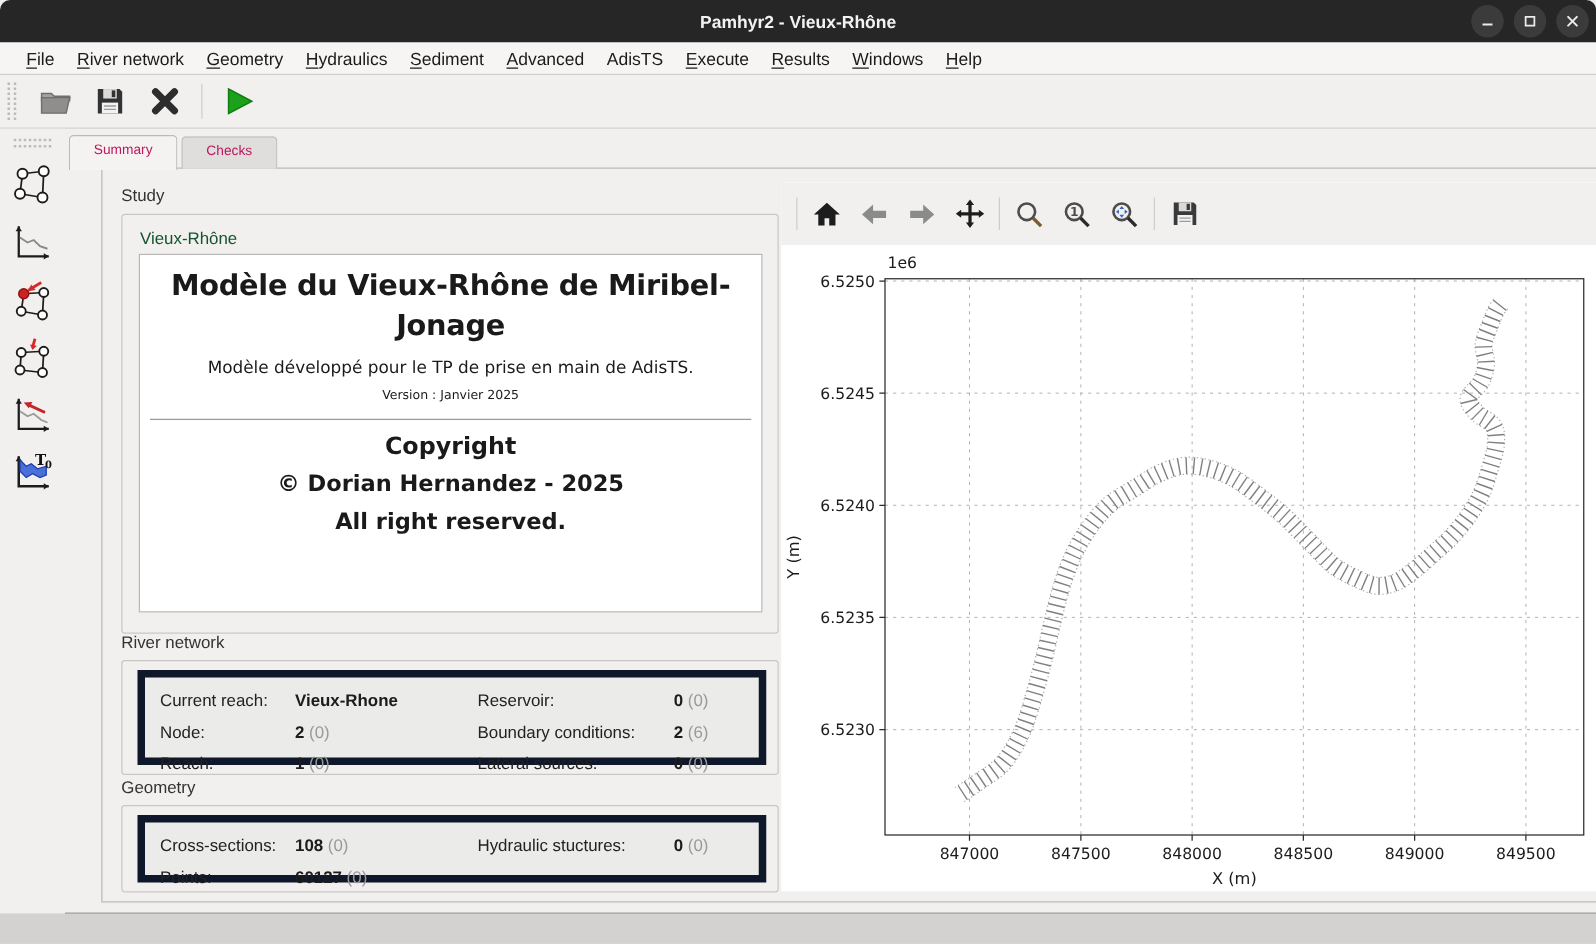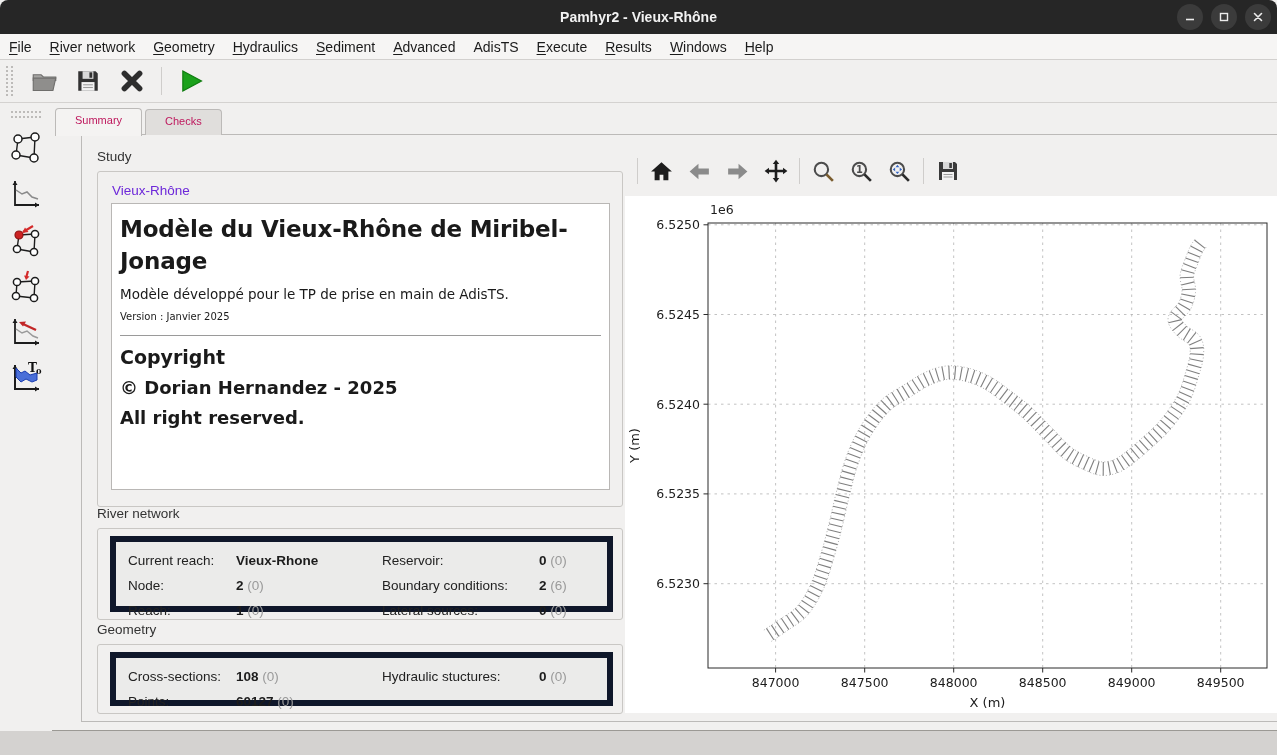--- a/index.html
+++ b/index.html
@@ -9,21 +9,21 @@
   .window { position:absolute; left:0; top:0; width:1277px; height:731px; background:#f1f0ef; border-bottom:1px solid #9b9994; }
 
   
   .titlebar { position:absolute; left:0; top:0; width:100%; height:34px; background:#262626; border-radius:8px 8px 0 0; display:flex; align-items:center; justify-content:center; }
   .titlebar .title { color:#f2f2f2; font-weight:bold; font-size:14px; }
   .winbtns { position:absolute; right:6px; top:4px; display:flex; gap:8px; }
   .wbtn { width:26px; height:26px; border-radius:50%; background:#3b3b3b; display:flex; align-items:center; justify-content:center; }
   .wbtn svg { display:block; }
 
   
-  .menubar { position:absolute; left:0; top:34px; width:100%; height:26px; background:#f6f5f4; border-bottom:1px solid #d2d0ce; display:flex; align-items:center; padding-left:0; }
+  .menubar { position:absolute; left:0; top:34px; width:100%; height:26px; background:#f6f5f4; border-bottom:1px solid #d2d0ce; display:flex; align-items:center; padding-left:12px; }
   .mi { font-size:14px; color:#1b1b1b; padding:3px 9px; cursor:default; }
   .mi u { text-decoration:underline; text-underline-offset:2px; }
 
   
   .toolbar { position:absolute; left:0; top:60px; width:100%; height:43px; background:#f1f0ef; border-bottom:1px solid #d4d2d0; display:flex; align-items:center; gap:14px; padding-left:6px; }
   .grip-v { width:7px; height:30px; border-left:2px dotted #bdbbb9; border-right:2px dotted #bdbbb9; margin-right:2px; }
   .tbtn { width:30px; height:30px; display:flex; align-items:center; justify-content:center; }
   .tsep { width:1px; height:28px; background:#cfcdcb; }
 
   
@@ -34,22 +34,22 @@
   
   .tabbar { position:absolute; left:55px; top:108px; display:flex; align-items:flex-end; z-index:3; }
   .tab { height:26px; padding:5px 19px 0; font-size:11px; color:#be185d; background:#e0dedc; border:1px solid #bcbab8; border-bottom:none; border-radius:4px 4px 0 0; margin-right:3px; }
   .tab.active { background:#f4f3f2; height:28px; margin-bottom:-1px; }
 
   
   .tab-panel { position:absolute; left:67px; top:134px; width:1215px; height:588px; background:#f1f0ef; border:1px solid #bcbab8; z-index:2;margin-left:14px; }
 
   .grouplabel { position:absolute; font-size:13.5px; color:#333; }
   .groupbox { position:absolute; border:1px solid #c9c7c4; border-radius:3px; background:#f1f0ef; }
-  .innerlabel { position:absolute; left:14px; top:11px; font-size:13.5px; color:#6d28d9; }
-  .docbox { position:absolute; left:13px; top:31px; width:499px; height:287px; background:#ffffff; border:1px solid #b9b7b5; padding:9px 8px; overflow:hidden; font-family:"DejaVu Sans",sans-serif; color:#1a1a1a; }
+  .innerlabel { position:absolute; left:14px; top:11px; font-size:13.5px; color:#14532d; }
+  .docbox { position:absolute; left:13px; top:31px; width:499px; height:287px; background:#ffffff; border:1px solid #b9b7b5; padding:9px 8px; overflow:hidden; font-family:"DejaVu Sans",sans-serif; color:#1a1a1a;text-align:center; }
   .docbox h1 { font-size:23px; line-height:1.4; font-weight:bold; letter-spacing:-0.2px; }
   .docbox .sub { font-size:13.5px; margin-top:9px; }
   .docbox .ver { font-size:10px; margin-top:9px; }
   .docbox hr { border:none; border-top:1px solid #9a9a9a; margin:13px 0 10px; }
   .docbox h2 { font-size:19px; font-weight:bold; }
   .docbox .cp { font-size:18px; margin-top:9px;font-weight:bold; }
 
   .statbox { position:absolute; left:12px; top:7px; right:9px; bottom:7px; background:#ebebea; border:6px solid #0f172a; padding:11px 12px; }
   .stats { display:grid; grid-template-columns:108px 146px 157px 1fr; row-gap:10px; font-size:13.5px; color:#222; align-items:center; }
   .stats .lab { color:#222; }

